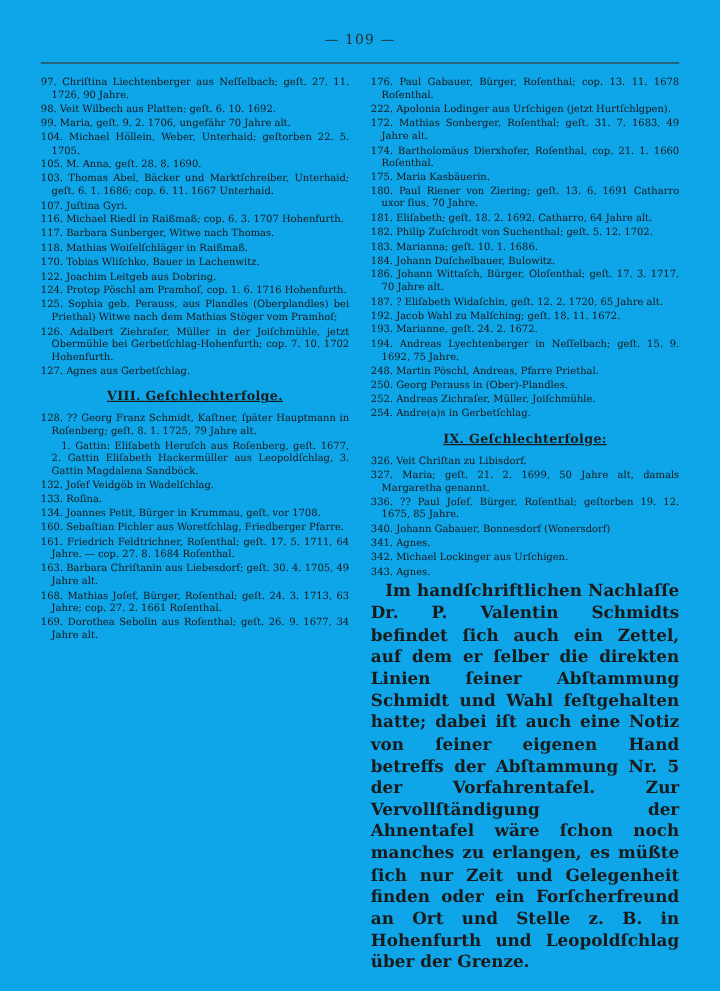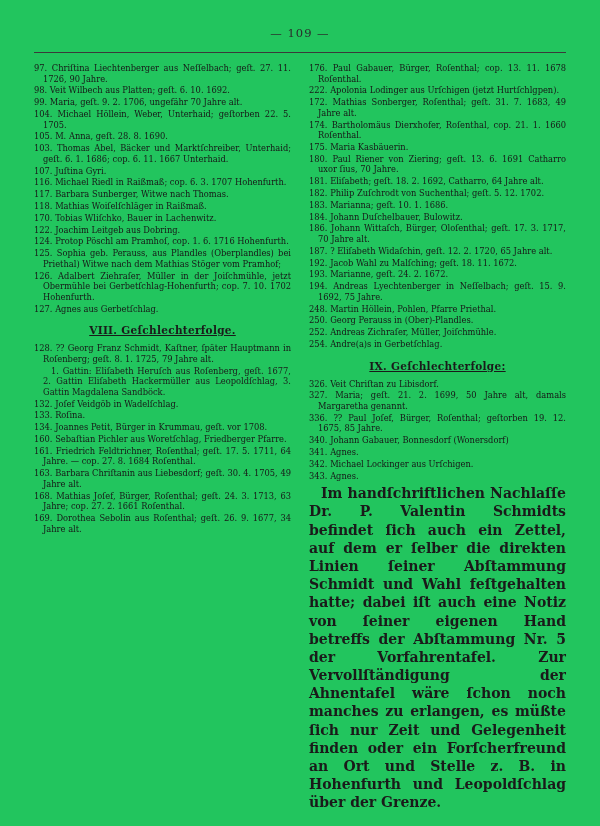--- a/index.html
+++ b/index.html
@@ -14,21 +14,21 @@
     color: #1a1a1a;
     position: relative;
     overflow: hidden;
   }
   .page {
     width: 600px;
     height: 826px;
     box-sizing: border-box;
     padding: 26px 34px 18px 34px;
     position: relative;
-    background: #22c55e;
+    background: #0ea5e9;
   }
   .page-header {
     text-align: center;
     font-size: 11.5px;
     letter-spacing: 1px;
     margin: 0 0 12px 0;
     color: #2b2b2b;
   }
   .rule {
     border: none;
@@ -138,21 +138,21 @@
       <div class="entry"><span class="num">180.</span> <span>Paul Riener von Ziering; geſt. 13. 6. 1691 Catharro uxor ſius, 70 Jahre.</span></div>
       <div class="entry"><span class="num">181.</span> <span>Eliſabeth; geſt. 18. 2. 1692, Catharro, 64 Jahre alt.</span></div>
       <div class="entry"><span class="num">182.</span> <span>Philip Zuſchrodt von Suchenthal; geſt. 5. 12. 1702.</span></div>
       <div class="entry"><span class="num">183.</span> <span>Marianna; geſt. 10. 1. 1686.</span></div>
       <div class="entry"><span class="num">184.</span> <span>Johann Duſchelbauer, Bulowitz.</span></div>
       <div class="entry"><span class="num">186.</span> <span>Johann Wittaſch, Bürger, Oloſenthal; geſt. 17. 3. 1717, 70 Jahre alt.</span></div>
       <div class="entry"><span class="num">187.</span> <span>? Eliſabeth Widaſchin, geſt. 12. 2. 1720, 65 Jahre alt.</span></div>
       <div class="entry"><span class="num">192.</span> <span>Jacob Wahl zu Malſching; geſt. 18. 11. 1672.</span></div>
       <div class="entry"><span class="num">193.</span> <span>Marianne, geſt. 24. 2. 1672.</span></div>
       <div class="entry"><span class="num">194.</span> <span>Andreas Lyechtenberger in Neſſelbach; geſt. 15. 9. 1692, 75 Jahre.</span></div>
-      <div class="entry"><span class="num">248.</span> <span>Martin Höllein, Pohlen, Pfarre Priethal.</span></div>
+      <div class="entry"><span class="num">248.</span> <span>Martin Pöschl, Andreas, Pfarre Priethal.</span></div>
       <div class="entry"><span class="num">250.</span> <span>Georg Perauss in (Ober)-Plandles.</span></div>
       <div class="entry"><span class="num">252.</span> <span>Andreas Zichraſer, Müller, Joiſchmühle.</span></div>
       <div class="entry"><span class="num">254.</span> <span>Andre(a)s in Gerbetſchlag.</span></div>
 
       <div class="section-head"><span class="sh-inner">IX. Geſchlechterfolge:</span></div>
 
       <div class="entry"><span class="num">326.</span> <span>Veit Chriſtan zu Libisdorf.</span></div>
       <div class="entry"><span class="num">327.</span> <span>Maria; geſt. 21. 2. 1699, 50 Jahre alt, damals Margaretha genannt.</span></div>
       <div class="entry"><span class="num">336.</span> <span>?? Paul Joſef, Bürger, Roſenthal; geſtorben 19. 12. 1675, 85 Jahre.</span></div>
       <div class="entry"><span class="num">340.</span> <span>Johann Gabauer, Bonnesdorf (Wonersdorf)</span></div>

